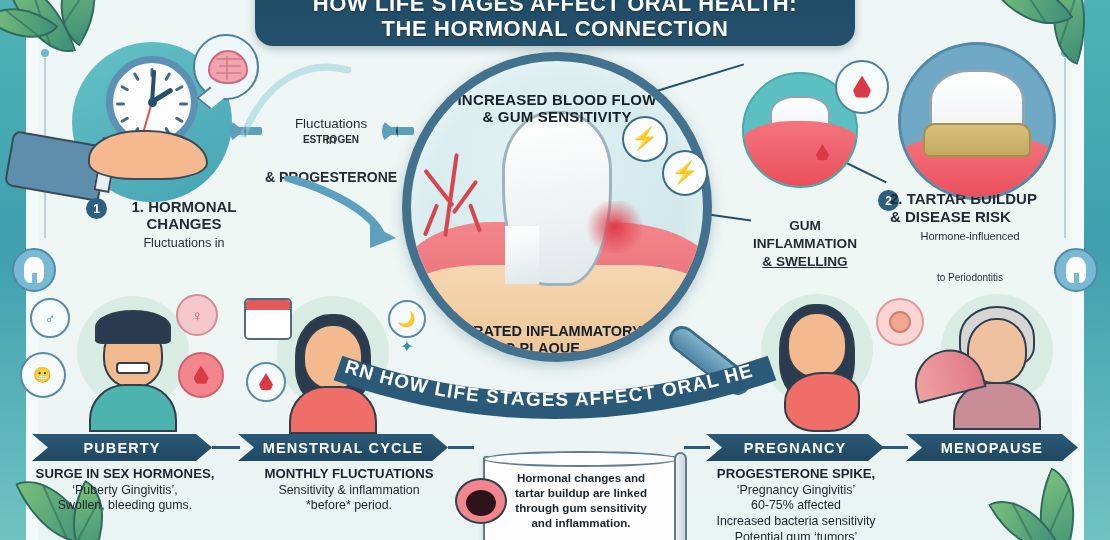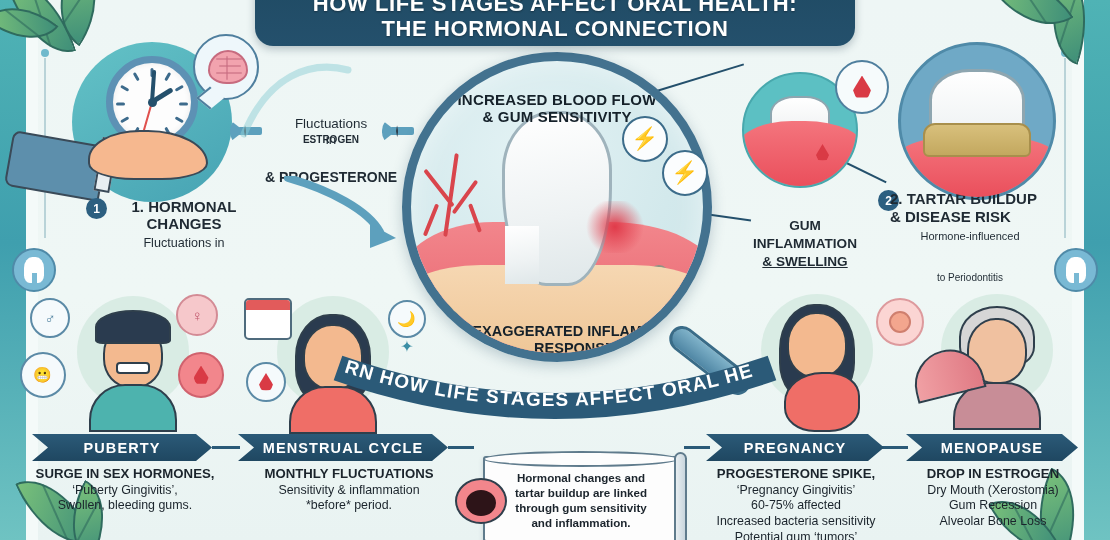--- a/index.html
+++ b/index.html
@@ -93,21 +93,21 @@
     background:linear-gradient(170deg,#ffffff,#eef2f3 60%,#dfe7e9);
     border:3px solid #9fb3bc; border-radius:46% 46% 40% 40% / 34% 34% 56% 56%; z-index:3; }
   .tooth-big::before, .tooth-big::after { content:""; position:absolute; bottom:-1px; width:34px; height:58px; background:inherit; }
   .vessel { position:absolute; background:#d9454c; border-radius:3px; }
   .spark { position:absolute; width:46px; height:46px; border-radius:50%; background:#fbfdfe; border:2.5px solid #3c6c8a;
     display:flex; align-items:center; justify-content:center; font-size:22px; z-index:5; }
   .germ { position:absolute; border-radius:50%; border:2px solid rgba(80,100,110,.6); }
 
   .mag-title { position:absolute; left:0; right:0; top:30px; text-align:center; font-weight:bold; color:#15212a;
     font-size:15px; line-height:1.16; z-index:6; letter-spacing:.2px; }
-  .mag-bottom { position:absolute; left:0; right:0; bottom:-4px; text-align:right; font-weight:bold; color:#15212a;
+  .mag-bottom { position:absolute; left:0; right:0; bottom:-4px; text-align:left; font-weight:bold; color:#15212a;
     font-size:14.5px; line-height:1.16; z-index:6; }
 
   
   .ribbon { position:absolute; left:330px; top:352px; width:450px; height:76px; z-index:7; }
   .ribbon svg text { font-family:"Liberation Sans", sans-serif; font-weight:bold; fill:#ffffff; font-size:19px; letter-spacing:1.2px; }
 
   
   .gumball { position:absolute; left:742px; top:72px; width:116px; height:116px; border-radius:50%;
     background:#5cc0c3; overflow:hidden; border:2px solid #48a8ad; }
   .gumball .tooth-s { position:absolute; left:50%; top:22px; width:60px; height:44px; margin-left:-30px;
@@ -442,26 +442,20 @@
   </div>
 
   <div class="stage-text" style="left:690px; top:466px; width:212px;">
     <div class="hl">PROGESTERONE SPIKE,</div>
     <div>‘Pregnancy Gingivitis’</div>
     <div>60-75% affected</div>
     <div>Increased bacteria sensitivity</div>
     <div>Potential gum ‘tumors’</div>
   </div>
 
-  <div class="stage-text" style="left:898px; top:466px; width:190px;">
-    <div class="hl">DROP IN ESTROGEN</div>
-    <div>Dry Mouth (Xerostomia)</div>
-    <div>Gum Recession</div>
-    <div>Alveolar Bone Loss</div>
-  </div>
 
   <div class="scroll">
     <div class="rod"></div>
     <p>
       <span>Hormonal changes and</span><br>
       <span>tartar buildup are linked</span><br>
       <span>through gum sensitivity</span><br>
       <span>and inflammation.</span>
     </p>
   </div>

